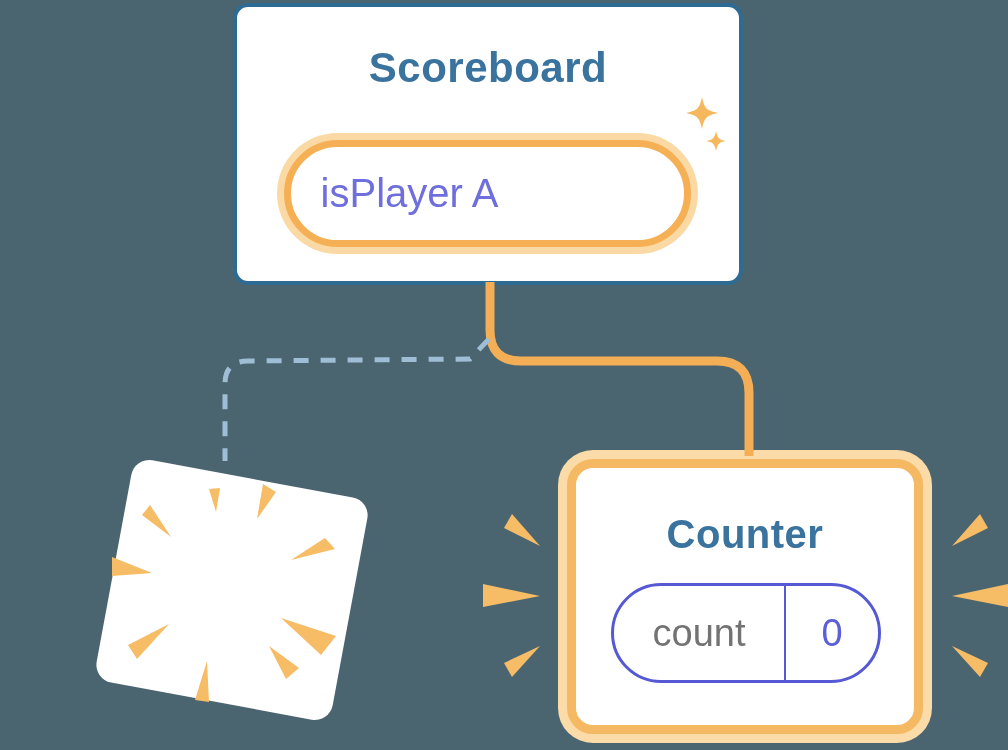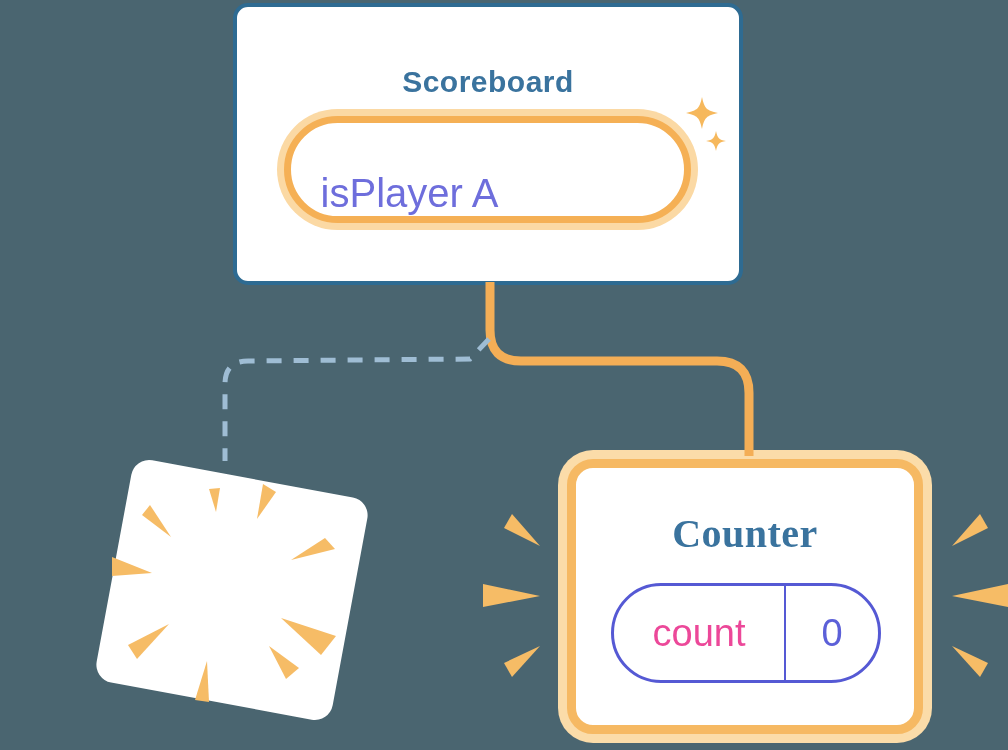--- a/index.html
+++ b/index.html
@@ -11,54 +11,54 @@
   
   .scoreboard-card{
     position:absolute;left:233px;top:3px;width:510px;height:282px;
     box-sizing:border-box;background:#ffffff;
     border:4px solid #2E6B92;border-radius:15px;
   }
   .card-title{
     position:absolute;left:0;right:0;text-align:center;
     color:#3A739E;font-weight:600;line-height:1;letter-spacing:0.5px;
   }
-  .scoreboard-card .card-title{top:60px;font-size:30px;}
+  .scoreboard-card .card-title{top:40px;font-size:42px;}
   
   .state-pill{
-    position:absolute;left:284px;top:116px;width:407px;height:107px;
+    position:absolute;left:284px;top:140px;width:407px;height:107px;
     box-sizing:border-box;background:#ffffff;
     border:7px solid #F5B055;border-radius:60px;
     box-shadow:0 0 0 7px #FBD9A4;
-    display:flex;align-items:flex-end;overflow:hidden;
+    display:flex;align-items:center;overflow:hidden;
   }
   .pill-cell{display:flex;align-items:center;justify-content:center;}
   .state-pill .key-cell{flex:0 0 237px;font-size:40px;color:#6E6EDC;}
   .state-pill .pill-divider{flex:0 0 3px;background:#F0AC58;}
   .state-pill .value-cell{flex:1;font-size:40px;font-weight:700;color:#5A5BD5;}
   
   .destroyed-card{
     position:absolute;left:112px;top:477px;width:240px;height:226px;
     background:#ffffff;border-radius:18px;
     transform:rotate(10.5deg);
   }
   
   .counter-card{
     position:absolute;left:567px;top:459px;width:356px;height:275px;
     box-sizing:border-box;background:#ffffff;
     border:9px solid #F6B963;border-radius:26px;
     box-shadow:0 0 0 9px #FBDCA9;
   }
-  .counter-card .card-title{top:46px;font-size:40px;font-family:Liberation Serif, serif;}
+  .counter-card .card-title{top:46px;font-size:40px;}
   .count-pill{
     position:absolute;left:611px;top:583px;width:270px;height:100px;
     box-sizing:border-box;background:#ffffff;
     border:3px solid #5559D4;border-radius:52px;
     display:flex;align-items:stretch;overflow:hidden;
   }
-  .count-pill .key-cell{flex:0 0 170px;font-size:38px;color:#ec4899;}
+  .count-pill .key-cell{flex:0 0 170px;font-size:38px;color:#737373;}
   .count-pill .pill-divider{flex:0 0 2px;background:#5559D4;}
   .count-pill .value-cell{flex:1;font-size:38px;color:#5C60D8;}
   
   .overlay{position:absolute;left:0;top:0;pointer-events:none;}
 </style>
 </head>
 <body>
 
 <div class="page">
 

